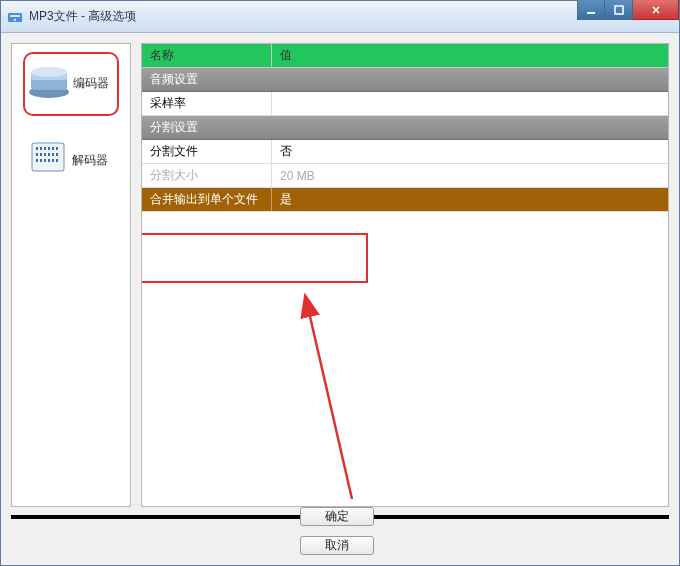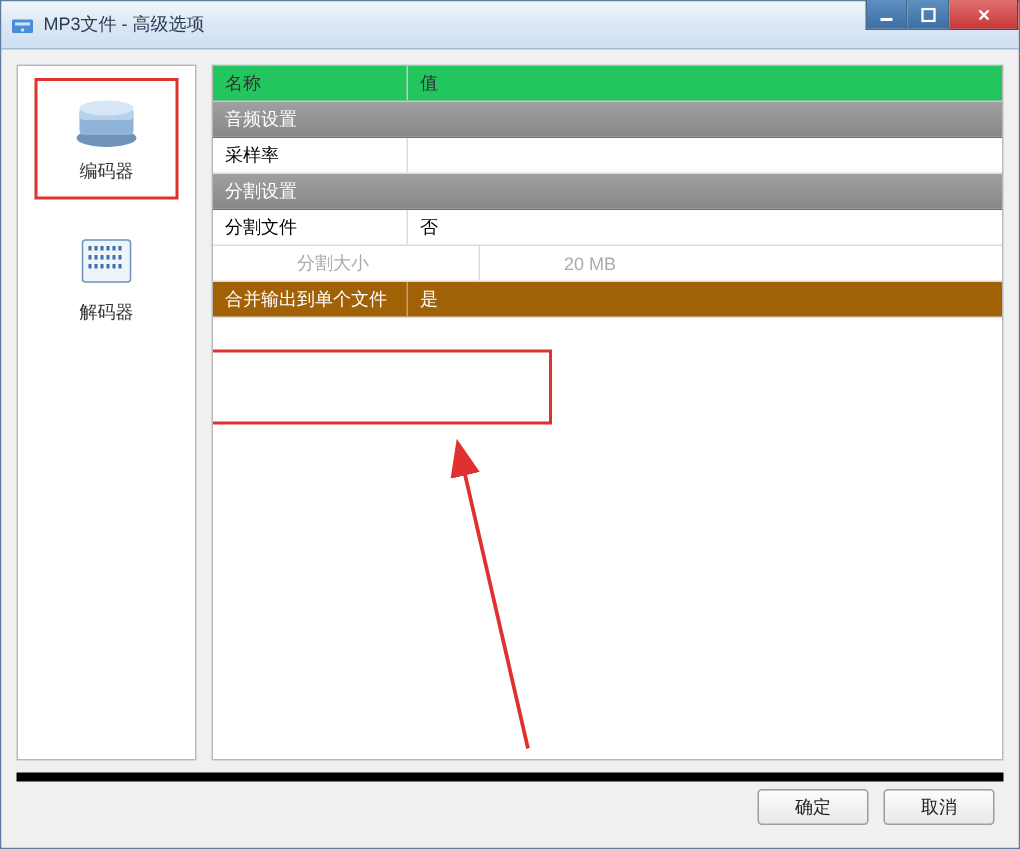--- a/index.html
+++ b/index.html
@@ -37,64 +37,65 @@
   .main-area { flex:1; display:flex; gap:10px; }
   .sidebar {
     width: 120px;
     background: #fff;
     border: 1px solid #b8b8b8;
     padding: 8px 4px;
     display:flex; flex-direction:column; align-items:center;
   }
   .side-item {
     width: 96px; padding: 6px 0 8px 0;
-    display:flex; flex-direction:column; align-items:center;
+    display:flex; align-items:center;
     border: 1px solid transparent;
-    border-radius: 0;
+    border-radius: 10px;
     margin-bottom: 14px;
     cursor: pointer;
   }
   .side-item.selected {
     border: 2px solid #e03030;
   }
   .side-item .big-icon { width:48px; height:40px; display:flex; align-items:center; justify-content:center; margin-bottom:6px; }
   .side-item .label { color:#333; }
 
   .content-panel {
     flex:1; background:#fff; border:1px solid #b8b8b8;
     position: relative;
     overflow:hidden;
   }
   .grid { width:100%; }
   .row { display:flex; height:24px; align-items:center; border-bottom:1px solid #dcdcdc; }
   .row.header { background:#22c55e; border-bottom:1px solid #c8c8c8; font-weight:normal; color:#333; }
   .row.section { background: linear-gradient(to bottom,#a0a0a0,#888888); color:#fff; border-bottom:1px solid #707070; }
   .row.selected { background:#a16207; color:#fff; }
-  .row.disabled .cell { color:#aaa;margin-left:48px; }
+  .row.disabled .cell { color:#aaa; }
   .cell { padding: 0 8px; height:100%; display:flex; align-items:center; }
   .cell.name { width: 130px; border-right:1px solid #dcdcdc; }
   .row.section .cell.name, .row.header .cell.name { border-right:1px solid #c8c8c8; }
   .row.selected .cell.name { border-right:1px solid rgba(255,255,255,0.4); }
   .cell.value { flex:1; }
 
   .highlight-box {
     position:absolute;
     border: 2px solid #e03030;
     pointer-events:none;
   }
 
   .arrow-annotation {
     position:absolute;
     pointer-events:none;
   }
 
   .footer {
     height: 40px; display:flex; align-items:center; justify-content:flex-end; gap:10px; padding-right:6px;
-    border-top: 6px solid #000000;
+    border-top: 4px solid #000000;
     margin-top: 8px;
+    flex-direction: column;
   }
   .btn {
     min-width: 74px; height: 24px;
     background: linear-gradient(to bottom,#fdfdfd,#e8e8e8);
     border: 1px solid #9c9c9c;
     border-radius: 3px;
     display:flex; align-items:center; justify-content:center;
     cursor:pointer;
     color:#222;
   }

